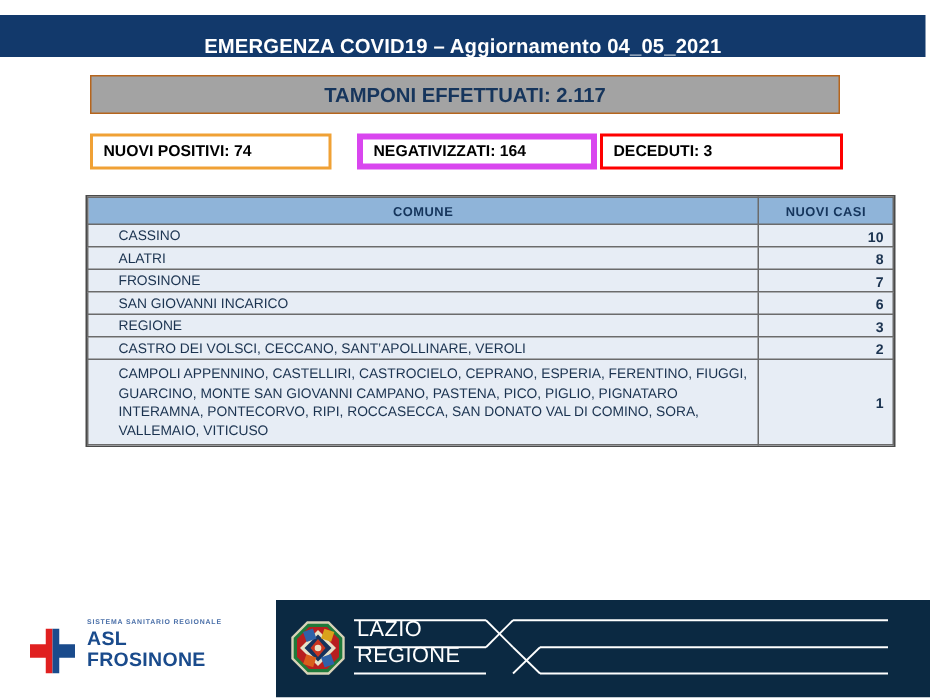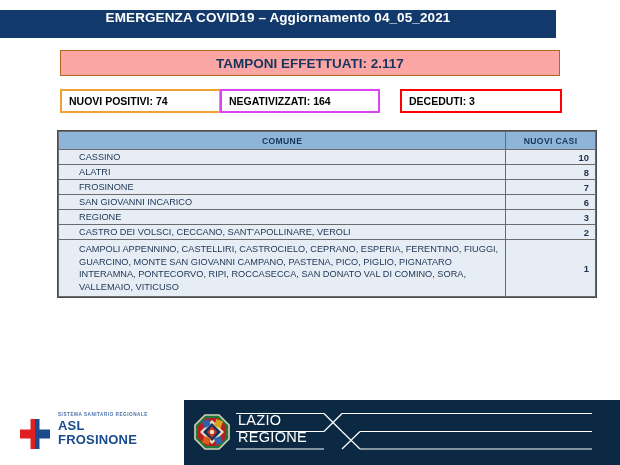--- a/index.html
+++ b/index.html
@@ -13,44 +13,44 @@
     font-family: "Liberation Sans", sans-serif;
     overflow: hidden;
     position: relative;
   }
 
   
   .title-banner {
     position: absolute;
     left: 0;
     top: 10px;
-    width: 556px;
+    width: 617px;
     height: 28px;
     background: #12396b;
     display: flex;
-    align-items: flex-start;
+    align-items: flex-end;
     justify-content: center;
   }
   .title-banner .title-text {
     color: #ffffff;
     font-size: 13.5px;
     font-weight: bold;
     letter-spacing: 0.1px;
     white-space: nowrap;
   }
 
   
   .tamponi-box {
     position: absolute;
     left: 60px;
     top: 50px;
     width: 500px;
     height: 26px;
     box-sizing: border-box;
-    background: #fca5a5;
+    background: #a3a3a3;
     border: 1.5px solid #b5651d;
     display: flex;
     align-items: center;
     justify-content: center;
   }
   .tamponi-box .tamponi-text {
     color: #16355c;
     font-size: 13.5px;
     font-weight: bold;
     white-space: nowrap;
@@ -74,21 +74,21 @@
     align-items: center;
   }
   .stat-box .stat-text {
     color: #000000;
     font-size: 10.5px;
     font-weight: bold;
     padding-left: 7px;
     white-space: nowrap;
   }
   .stat-box.b0 { left: 0px;   width: 161px; border: 2px solid #f0a135; }
-  .stat-box.b1 { left: 160px; width: 160px; border: 2px solid #d946ef; }
+  .stat-box.b1 { left: 178px; width: 160px; border: 4px solid #d946ef; }
   .stat-box.b2 { left: 340px; width: 162px; border: 2px solid #fe0000; }
 
   
   .table-wrap {
     position: absolute;
     left: 57px;
     top: 130px;
     width: 540px;
     border: 1.2px solid #4a4a4a;
     box-sizing: border-box;

